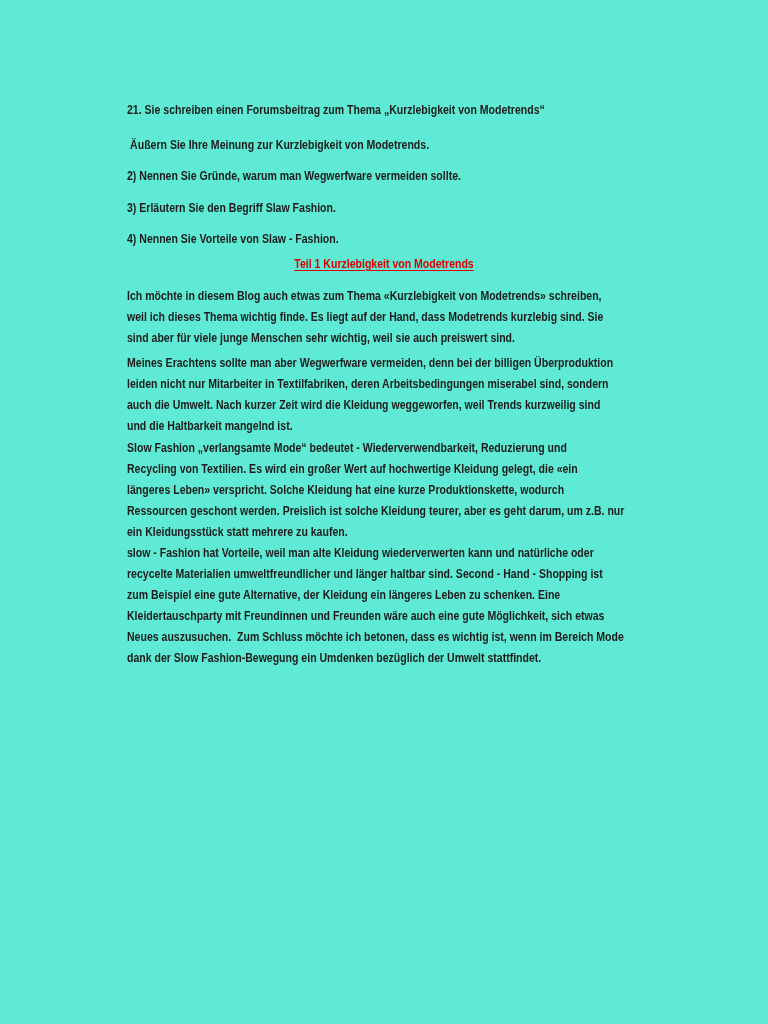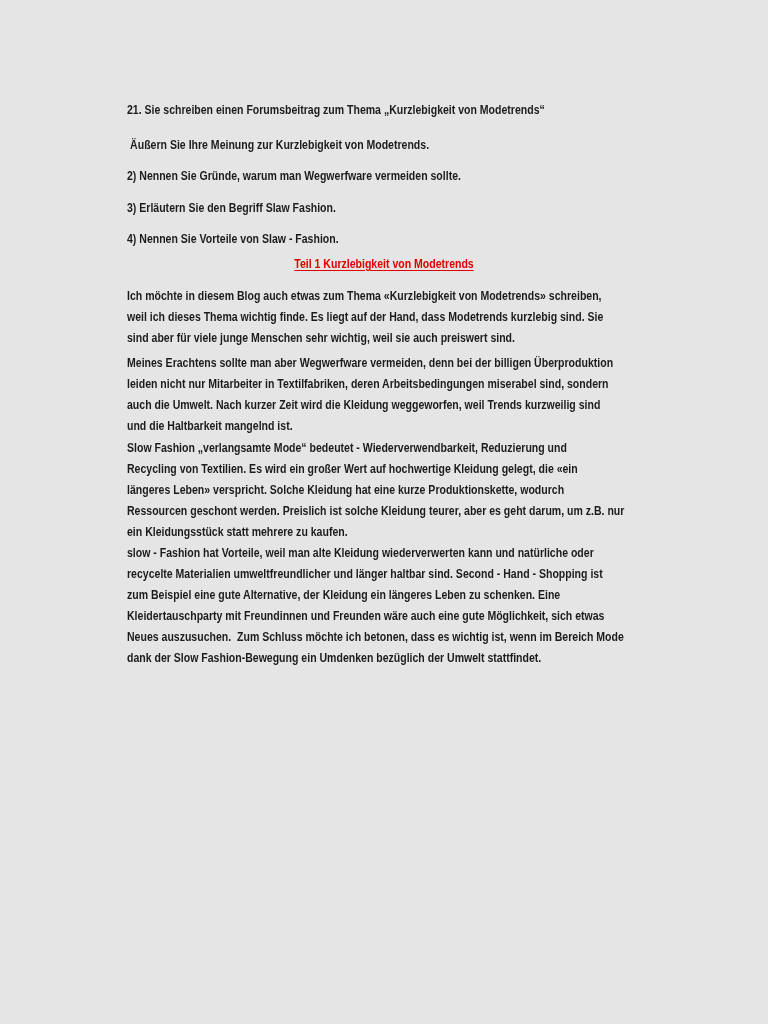--- a/index.html
+++ b/index.html
@@ -4,21 +4,21 @@
 <style>
   html, body {
     margin: 0;
     padding: 0;
     background: #ffffff;
   }
   .page {
     position: relative;
     width: 768px;
     height: 1024px;
-    background: #e5e5e5;
+    background: #5eead4;
     overflow: hidden;
     font-family: "Liberation Sans", sans-serif;
     font-weight: 700;
     color: #1c1c1c;
   }
   .block {
     position: absolute;
     left: 127px;
     transform: scaleX(0.78);
     transform-origin: 0 0;

